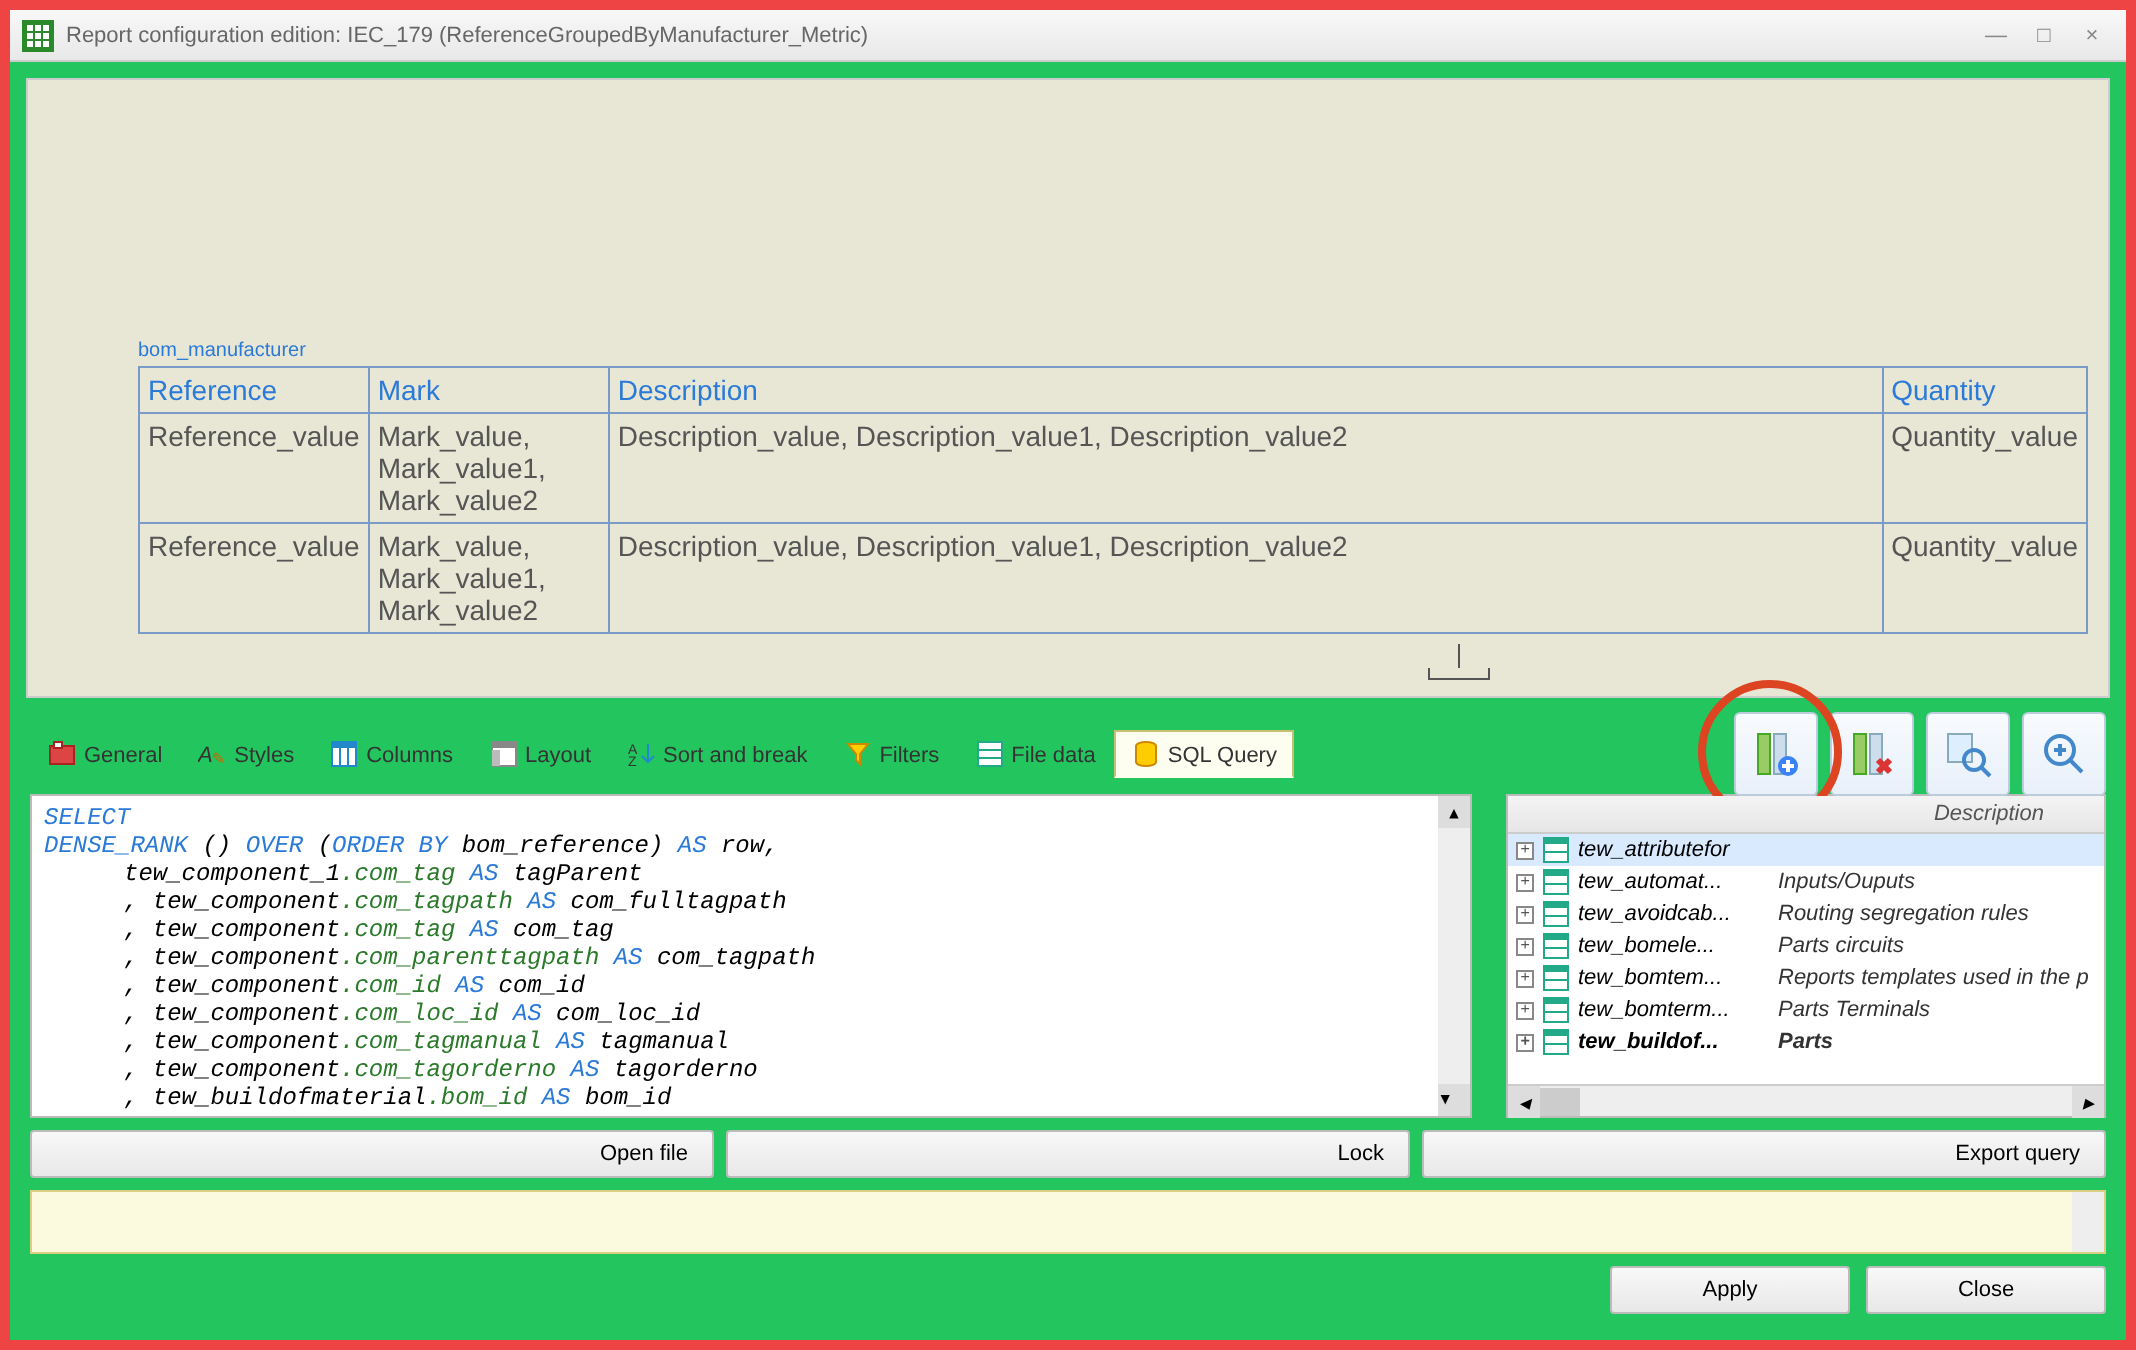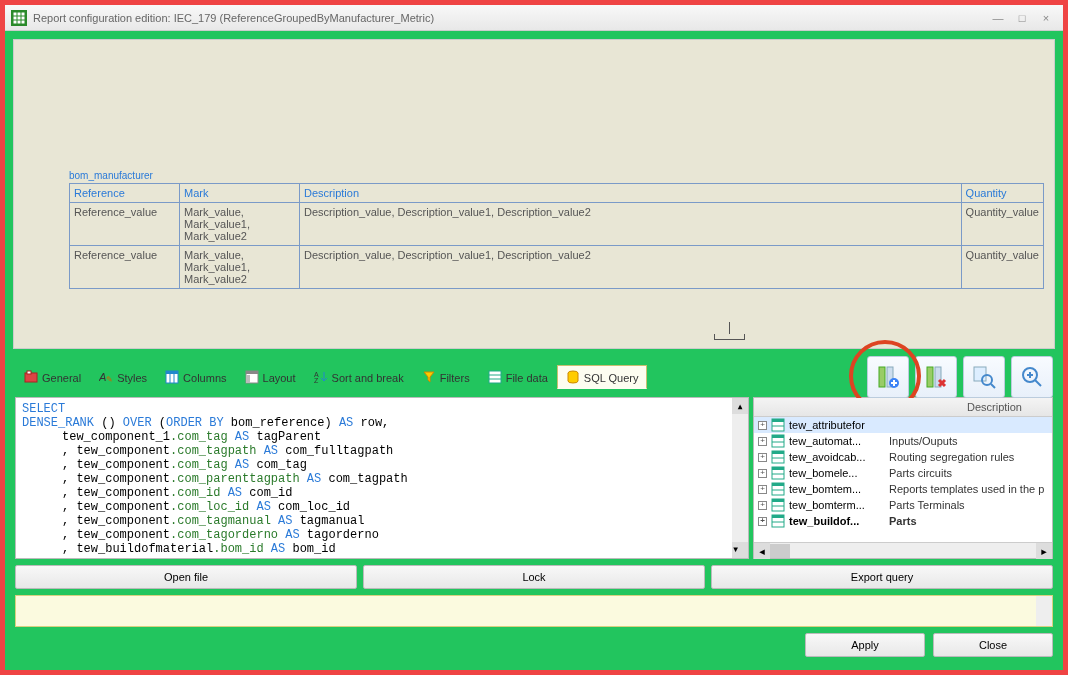--- a/index.html
+++ b/index.html
@@ -6,38 +6,38 @@
 body { font-family: "Segoe UI", Tahoma, sans-serif; font-size: 11px; background: #fff; overflow: hidden; }
 .window { width: 1068px; height: 675px; border: 5px solid #ef4444; position: relative; background: #22c55e; display: flex; flex-direction: column; }
 .titlebar { height: 26px; background: linear-gradient(#f8f8f8,#e8e8e8); display: flex; align-items: center; padding: 0 6px; border-bottom: 1px solid #ccc; color: #666; }
 .titlebar .icon { width: 16px; height: 16px; background: #2a8a2a; margin-right: 6px; display: inline-flex; align-items: center; justify-content: center; }
 .titlebar .icon svg { width: 14px; height: 14px; }
 .titlebar .title { flex: 1; }
 .titlebar .winbtn { width: 22px; height: 18px; display: inline-flex; align-items: center; justify-content: center; color: #888; margin-left: 2px; cursor: pointer; }
 .preview { height: 310px; background: #e8e6d5; border: 1px solid #ccc; margin: 8px; position: relative; overflow: hidden; }
 .preview-inner { position: absolute; top: 130px; left: 22px; right: 10px; margin-left: 33px; }
 .bomtitle { color: #2a7ad8; font-size: 10px; margin-bottom: 2px; }
-.ptable { width: 100%; border-collapse: collapse; font-size: 11px; }
+.ptable { width: 100%; border-collapse: collapse; font-size: 14px; }
 .ptable th, .ptable td { border: 1px solid #7a9ac8; padding: 3px 4px; text-align: left; vertical-align: top; }
 .ptable th { color: #2a7ad8; font-weight: normal; background: #e8e6d5; }
 .ptable td { color: #555; background: #e8e6d5; }
 .ruler-mark { position: absolute; bottom: 0; left: 700px; width: 30px; height: 26px; }
 .ruler-mark::before { content:""; position:absolute; top:0; left:50%; width:1px; height:12px; background:#555; }
 .ruler-mark::after { content:""; position:absolute; bottom:8px; left:0; right:0; height:1px; background:#555; }
 .ruler-mark .tick { position:absolute; width:1px; height:6px; background:#555; bottom:8px; }
 .toolbar-row { display: flex; align-items: center; padding: 0 10px; height: 40px; position: relative; }
 .tabs { display: flex; gap: 0; align-items: center; }
 .tab { display: flex; align-items: flex-end; gap: 4px; padding: 4px 8px; border: 1px solid transparent; background: transparent; color: #333; cursor: pointer; font-size: 11px; }
 .tab.active { background: #fdfdf0; border: 1px solid #c8c070; border-bottom-color: #fdfdf0; }
 .tab .ticon { width: 14px; height: 14px; display: inline-flex; }
 .bigicons { margin-left: auto; display: flex; gap: 6px; align-items: center; position: relative; }
 .bigbtn { width: 42px; height: 42px; border: 1px solid #bcd; background: linear-gradient(#f8fbff,#e8f0fa); border-radius: 3px; display: inline-flex; align-items: center; justify-content: center; cursor: pointer; }
 .bigbtn svg { width: 26px; height: 26px; }
 .redcircle { position: absolute; left: -18px; top: -16px; width: 72px; height: 72px; border: 4px solid #d42; border-radius: 50%; pointer-events: none; }
-.editor-row { display: flex; padding: 0 10px 6px 10px; gap: 4px; height: 168px; }
+.editor-row { display: flex; padding: 0 10px 6px 10px; gap: 17px; height: 168px; font-style: italic; }
 .sql-box { flex: 1; border: 1px solid #bbb; background: #fff; font-family: "Courier New", monospace; font-size: 12px; padding: 4px 6px; overflow: hidden; position: relative; }
 .sql-box .scroll { position:absolute; right:0; top:0; bottom:0; width:16px; background:#eee; }
 .sql-box .scroll .up { position:absolute; top:0; right:0; width:16px; height:16px; background:#ddd; display:flex; align-items:center; justify-content:center; }
 .sql-box .scroll .down { position:absolute; bottom:0; right:0; width:16px; height:16px; background:#ddd; }
 .kw { color: #2a7ad8; }
 .fn { color: #2a7a2a; }
 .linepad { padding-left: 40px; }
 .side { width: 300px; border: 1px solid #bbb; display: flex; flex-direction: column; background: #fff; }
 .side-head { background: linear-gradient(#f4f4f4,#e6e6e6); border-bottom: 1px solid #ccc; text-align: right; padding: 3px 30px 3px 6px; color: #555; position: relative; }
 .side-list { flex: 1; overflow: hidden; position: relative; }
@@ -46,21 +46,21 @@
 .srow.bold { font-weight: bold; }
 .expander { width: 9px; height: 9px; border: 1px solid #888; display: inline-flex; align-items: center; justify-content: center; font-size: 8px; line-height: 1; color: #555; background: #fff; }
 .dbicon { width: 14px; height: 14px; display:inline-flex; }
 .srow .name { width: 96px; overflow: hidden; white-space: nowrap; text-overflow: ellipsis; }
 .srow .desc { flex: 1; overflow: hidden; white-space: nowrap; text-overflow: ellipsis; color: #333; }
 .side .hscroll { height: 16px; background: #eee; border-top: 1px solid #ccc; position: relative; }
 .side .hscroll .left, .side .hscroll .right { position:absolute; width:16px; height:16px; background:#ddd; top:0; display:flex; align-items:center; justify-content:center; }
 .side .hscroll .left { left:0 } .side .hscroll .right { right:0 }
 .side .hscroll .thumb { position:absolute; left:16px; width:20px; height:14px; top:1px; background:#ccc; }
 .btn-row { display: flex; gap: 6px; padding: 0 10px 6px 10px; }
-.btn-row .btn { flex: 1; border: 1px solid #bbb; background: linear-gradient(#f8f8f8,#e8e8e8); padding: 5px 0; text-align: center; cursor: pointer; border-radius: 2px; }
+.btn-row .btn { flex: 1; border: 1px solid #bbb; background: linear-gradient(#f8f8f8,#e8e8e8); padding: 5px 12px; text-align: right; cursor: pointer; border-radius: 2px; }
 .status-area { margin: 0 10px 6px 10px; height: 32px; border: 1px solid #d8d080; background: #fbfadf; position: relative; }
 .status-area .vscroll { position:absolute; right:0; top:0; bottom:0; width:16px; background:#eee; }
 .bottom-row { display: flex; align-items: center; padding: 0 10px 10px 10px; gap: 8px; }
 .expert { width: 320px; padding: 5px 0; text-align: center; background: linear-gradient(#ffb445,#ff8a00); color: #000; border: 1px solid #c07000; border-radius: 2px; }
 .bottom-row .spacer { flex: 1; }
 .bottom-row .btn2 { width: 120px; padding: 5px 0; text-align: center; border: 1px solid #bbb; background: linear-gradient(#f8f8f8,#e8e8e8); cursor: pointer; border-radius: 2px; }
 </style>
 </head>
 <body>
 

